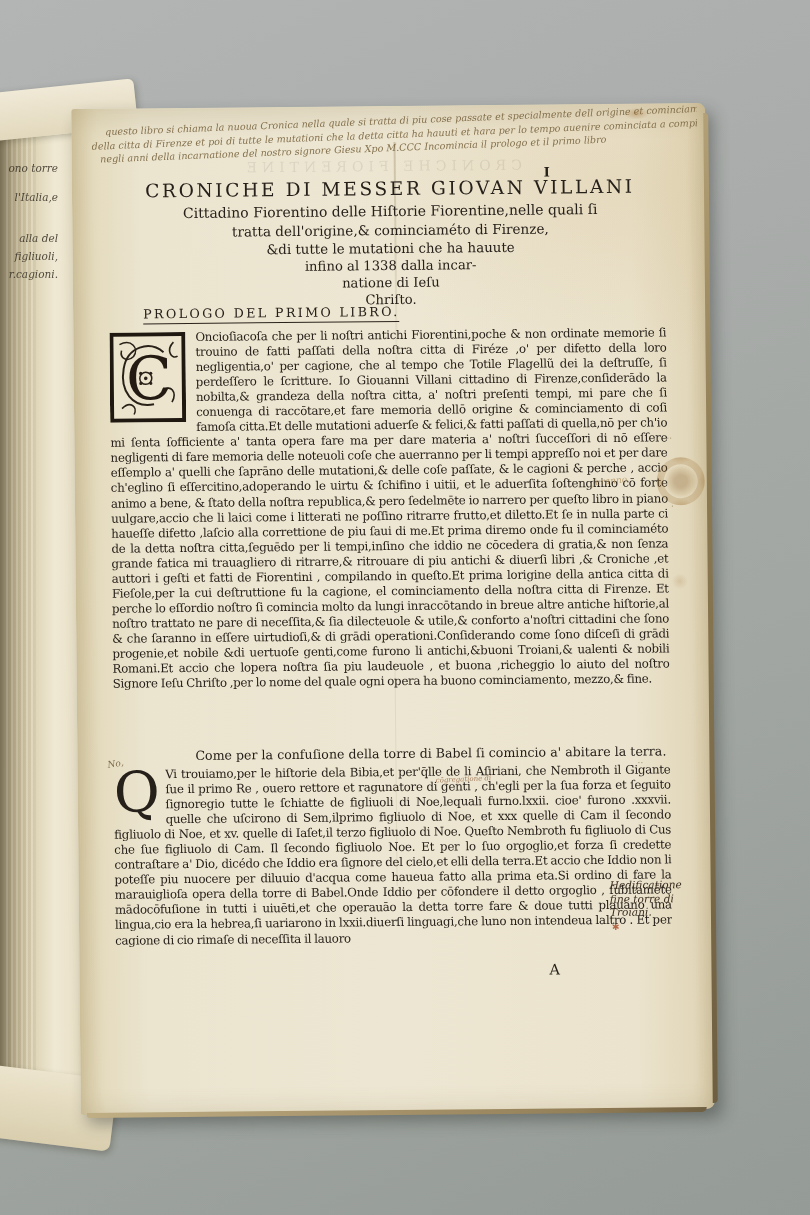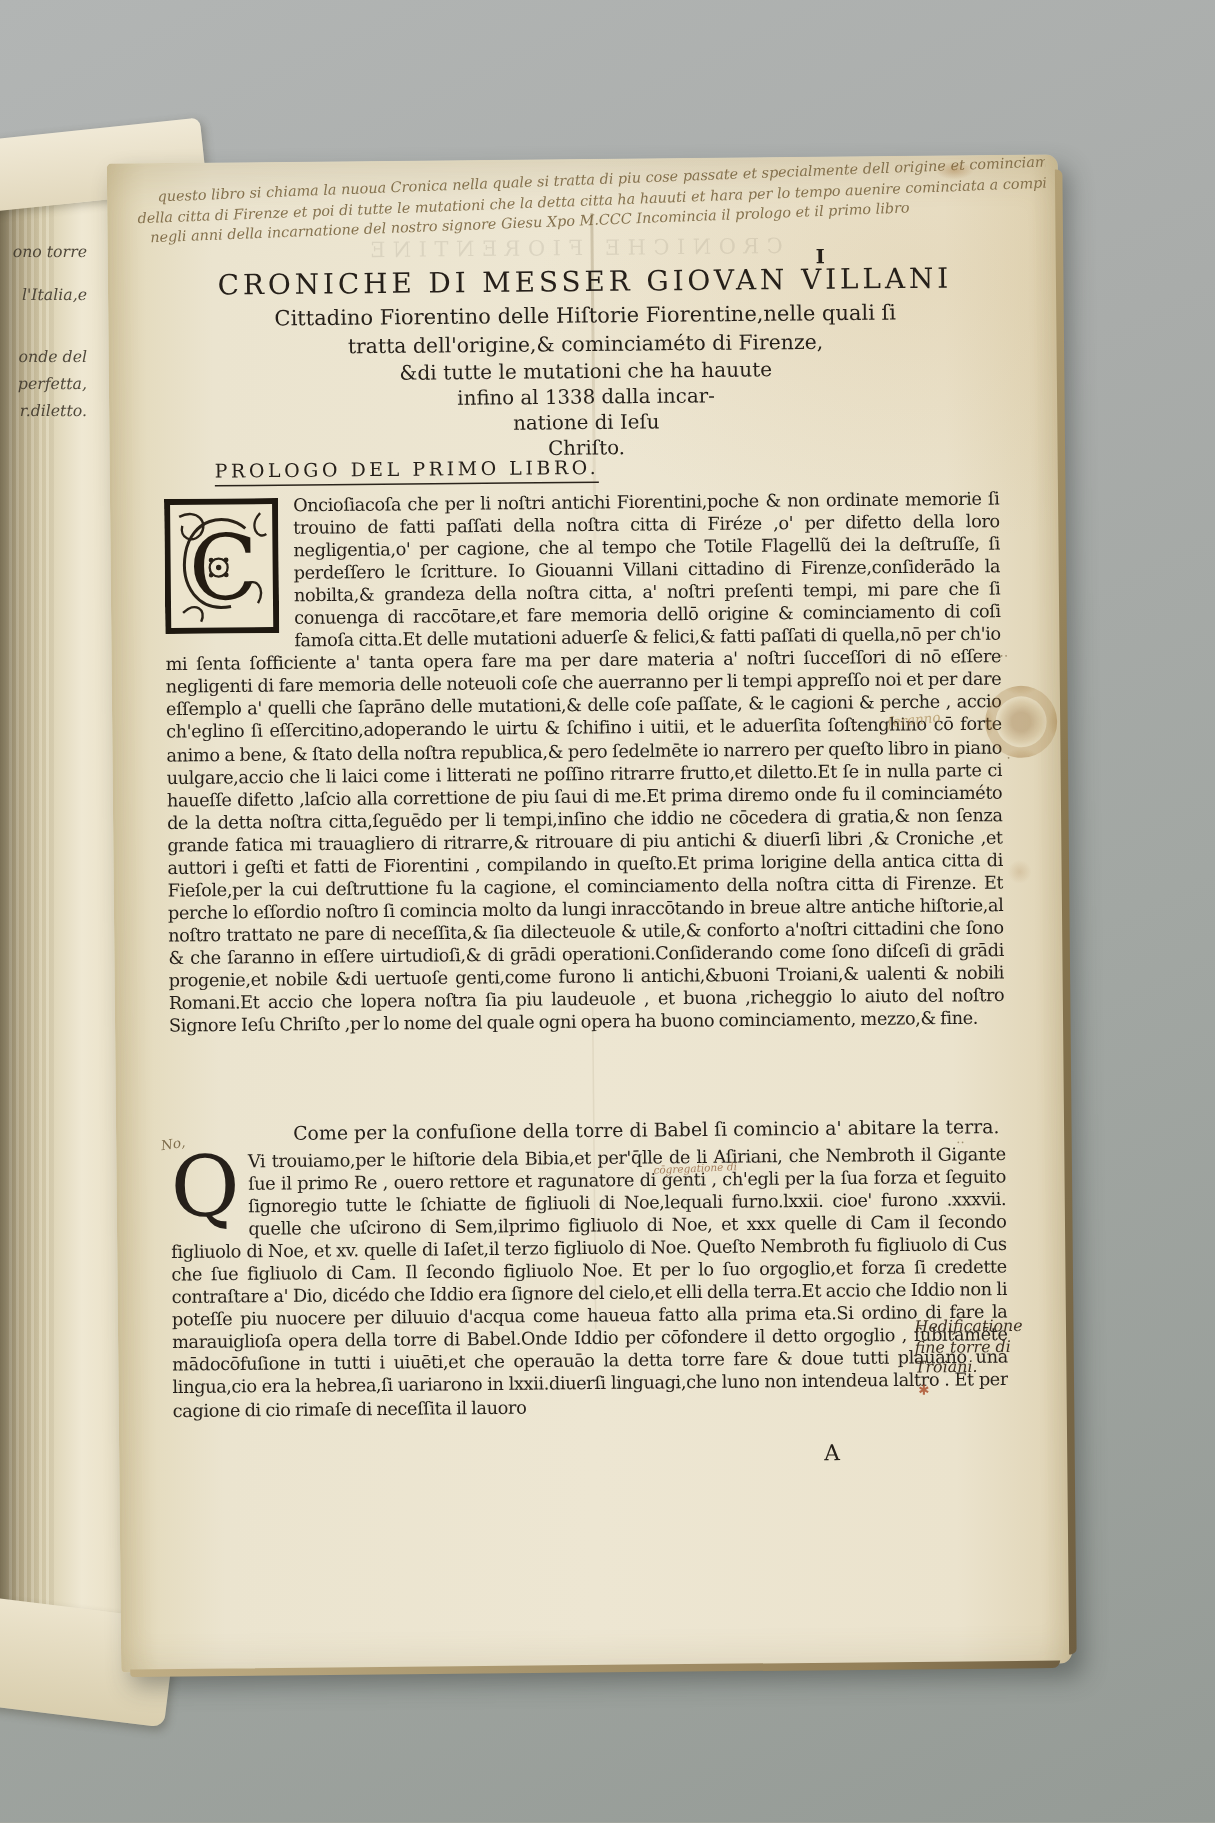--- a/index.html
+++ b/index.html
@@ -93,23 +93,23 @@
 <div class="photo">
 
   <div class="facing-stack">
     <div class="leaf-lines"></div>
   </div>
   <div class="corner-top"></div>
   <div class="corner-bottom"></div>
   <div class="frag-col">
     <div class="frag f1">ono torre</div>
     <div class="frag f2">l'Italia,e</div>
-    <div class="frag f3">onde del</div>
-    <div class="frag f4">perfetta,</div>
-    <div class="frag f5">r.diletto.</div>
+    <div class="frag f3">alla del</div>
+    <div class="frag f4">figliuoli,</div>
+    <div class="frag f5">r.cagioni.</div>
   </div>
 
   <div class="page">
     <div class="page-edge-right"></div>
     <div class="page-edge-bottom"></div>
     <div class="crease"></div>
     <div class="crease2"></div>
 
     <div class="inscription">
       <div class="l l1">questo libro si chiama la nuoua Cronica nella quale si tratta di piu cose passate et specialmente dell origine et cominciamento</div>

